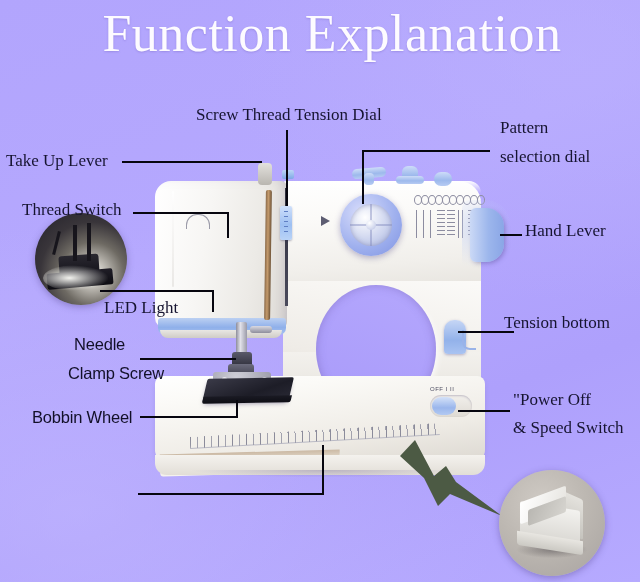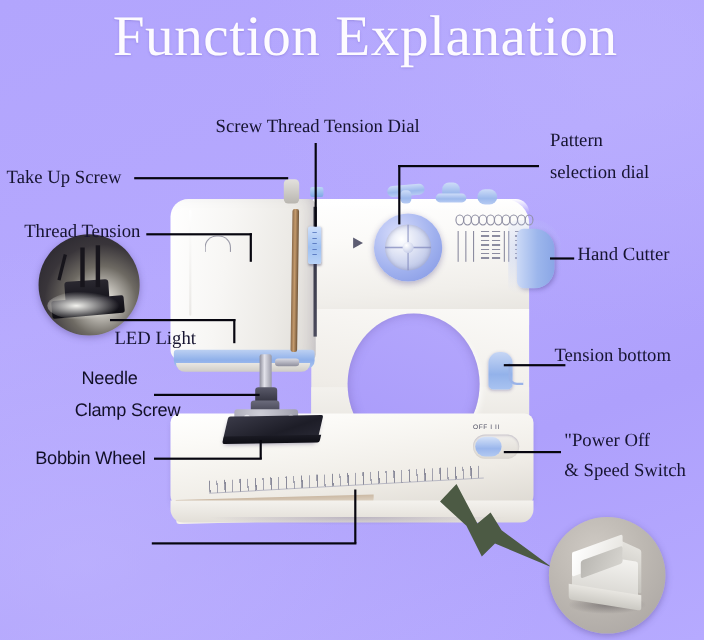--- a/index.html
+++ b/index.html
@@ -395,30 +395,30 @@
   <div class="ln lnh" style="left:458px;top:331px;width:56px"></div>
 
   <div class="ln lnh" style="left:140px;top:416px;width:98px"></div>
   <div class="ln lnv" style="left:236px;top:400px;height:17px"></div>
 
   <div class="ln lnh" style="left:458px;top:410px;width:52px"></div>
 
   <div class="ln lnh" style="left:138px;top:493px;width:186px"></div>
   <div class="ln lnv" style="left:322px;top:445px;height:49px"></div>
 
-  <div class="lbl big" style="left:6px;top:151px">Take Up Screw</div>
+  <div class="lbl big" style="left:6px;top:151px">Take Up Lever</div>
 
   <div class="lbl big" style="left:196px;top:105px">Screw Thread Tension Dial</div>
 
   <div class="lbl big" style="left:500px;top:118px">Pattern</div>
   <div class="lbl big" style="left:500px;top:147px">selection dial</div>
 
-  <div class="lbl big" style="left:22px;top:200px">Thread Tension</div>
-
-  <div class="lbl big" style="left:525px;top:221px">Hand Cutter</div>
+  <div class="lbl big" style="left:22px;top:200px">Thread Switch</div>
+
+  <div class="lbl big" style="left:525px;top:221px">Hand Lever</div>
 
   <div class="lbl big" style="left:104px;top:298px">LED Light</div>
 
   <div class="lbl sans" style="left:74px;top:335px">Needle</div>
   <div class="lbl sans" style="left:68px;top:364px">Clamp Screw</div>
 
   <div class="lbl big" style="left:504px;top:313px">Tension bottom</div>
 
   <div class="lbl sans" style="left:32px;top:408px">Bobbin Wheel</div>
 

